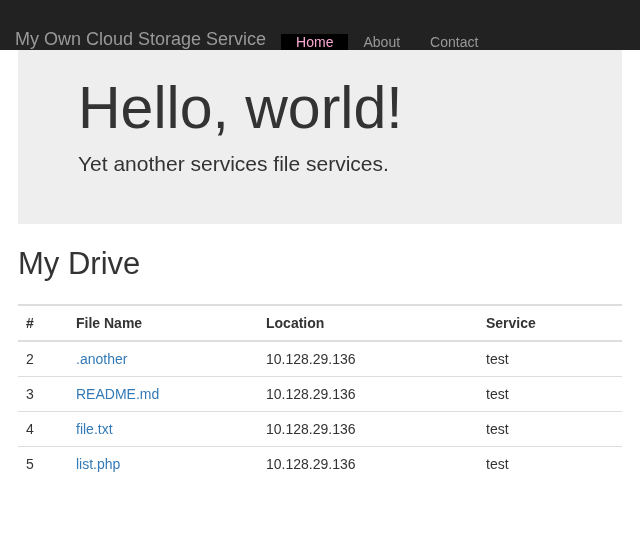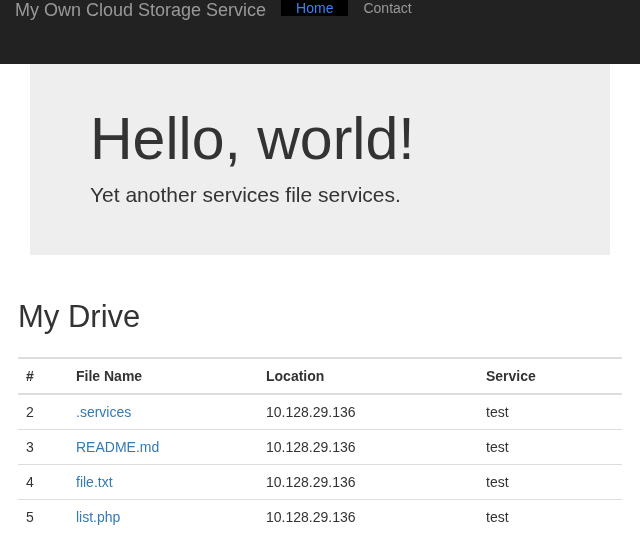--- a/index.html
+++ b/index.html
@@ -1,68 +1,68 @@
 <!DOCTYPE html>
 <html><head>
   <meta charset="utf-8">
   <style>
     * { margin: 0; padding: 0; box-sizing: border-box; }
     body { font-family: "Helvetica Neue", Helvetica, Arial, sans-serif; color: #333; font-size: 14px; }
     
     .navbar {
       background: #222;
-      height: 64px;
+      height: 50px;
       display: flex;
-      align-items: flex-start;
+      align-items: flex-end;
     }
     .navbar-brand {
       color: #999;
       font-size: 18px;
       padding: 0 15px;
       display: flex;
       align-items: center;
       text-decoration: none;
     }
     .nav-item {
       color: #999;
       padding: 0 15px;
       display: flex;
       align-items: center;
       text-decoration: none;
       font-size: 14px;
       cursor: pointer;
     }
     .nav-item.active {
       background: #000;
-      color: #3b82f6;
+      color: #f9a8d4;
     }
     
     .jumbotron {
       background: #eee;
-      padding: 41px 60px 48px 60px;
-      margin: 0 30px;
+      padding: 24px 60px 48px 60px;
+      margin: 0 18px;
     }
     .jumbotron h1 {
       font-size: 59px;
       font-weight: 500;
       margin-bottom: 10px;
     }
     .jumbotron p {
       font-size: 21px;
       font-weight: 300;
       color: #333;
     }
     
     .container {
       padding: 0 18px;
     }
     .container h2 {
       font-size: 31px;
       font-weight: 500;
-      margin: 44px 0 22px 0;
+      margin: 22px 0 22px 0;
     }
     
     table {
       width: 100%;
       border-collapse: collapse;
       border-top: 2px solid #ddd;
       margin-top: 8px;
     }
     thead th {
       text-align: left;
@@ -80,20 +80,21 @@
     .col-name { width: 190px; }
     .col-loc { width: 220px; margin-top: 36px; }
     .link { color: #337ab7; cursor: pointer; }
   </style>
 </head>
 <body>
 
 <div class="navbar">
   <a class="navbar-brand">My Own Cloud Storage Service</a>
   <a class="nav-item active">Home</a>
+  <a class="nav-item">About</a>
   <a class="nav-item">Contact</a>
 </div>
 
 <div class="jumbotron">
   <h1>Hello, world!</h1>
   <p>Yet another services file services.</p>
 </div>
 
 <div class="container">
   <h2>My Drive</h2>
@@ -102,21 +103,21 @@
       <tr>
         <th class="col-idx">#</th>
         <th class="col-name">File Name</th>
         <th class="col-loc">Location</th>
         <th>Service</th>
       </tr>
     </thead>
     <tbody>
       <tr>
         <td>2</td>
-        <td><span class="link">.services</span></td>
+        <td><span class="link">.another</span></td>
         <td>10.128.29.136</td>
         <td>test</td>
       </tr>
       <tr>
         <td>3</td>
         <td><span class="link">README.md</span></td>
         <td>10.128.29.136</td>
         <td>test</td>
       </tr>
       <tr>

